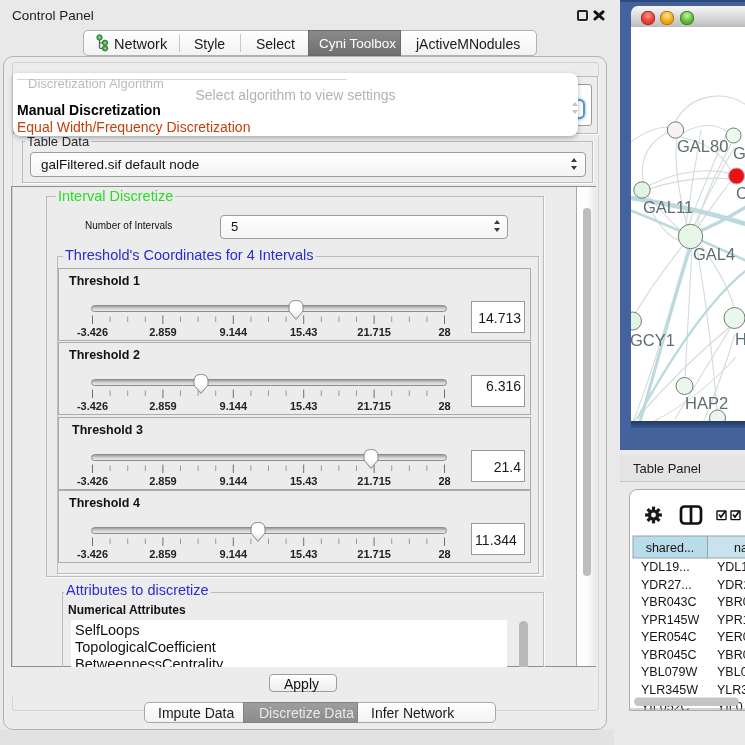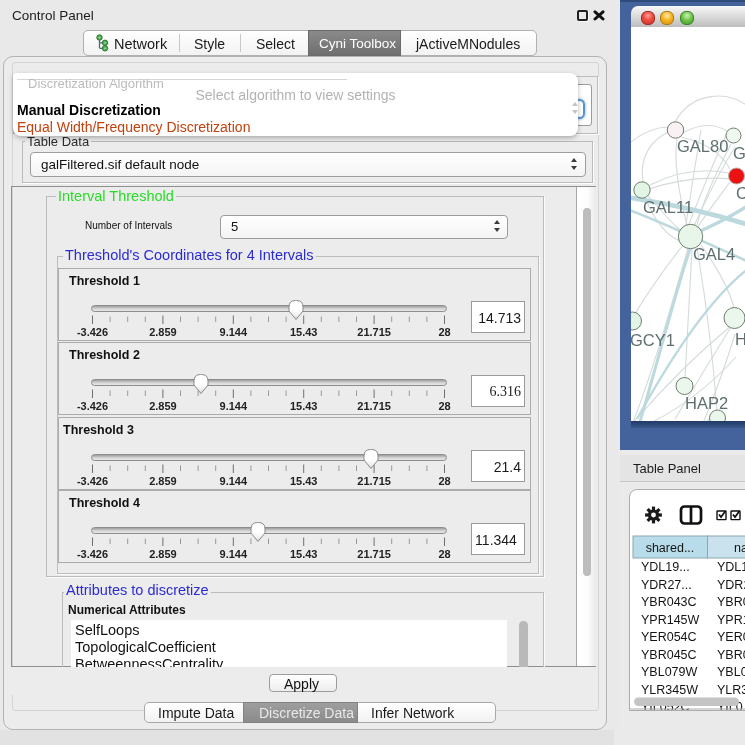--- a/index.html
+++ b/index.html
@@ -58,21 +58,21 @@
     <div class="abs cb" style="left:30px;top:152px;width:554px;height:23px;"></div>
     <div class="abs" style="left:41px;top:157px;font-size:13.5px;color:#111;">galFiltered.sif default node</div>
     <div class="updn" style="left:571px;top:158px;"></div>
 
     <div class="abs" style="left:11px;top:186px;width:585px;height:481px;border:1px solid #8f8f8f;box-sizing:border-box;"></div>
 
     <div class="abs" style="left:576px;top:187px;width:19px;height:479px;background:linear-gradient(90deg,#ffffff 0%,#fdfdfd 55%,#e9e9e9 100%);border-left:1px solid #a8a8a8;"></div>
     <div class="abs" style="left:583px;top:208px;width:8px;height:368px;background:#bdbdbd;border-radius:4px;"></div>
 
     <div class="abs etch" style="left:46px;top:196px;width:496px;height:379px;"></div>
-    <div class="gtitle" style="left:56px;top:189px;color:#28dc28;font-size:14.5px;line-height:14.5px;">Interval Threshold</div>
+    <div class="gtitle" style="left:56px;top:189px;color:#28dc28;font-size:14.5px;line-height:14.5px;">Interval Discretize</div>
 
     <div class="abs" style="left:85px;top:220px;font-size:10px;font-weight:normal;color:#111;">Number of Intervals</div>
     <div class="abs cb" style="left:220px;top:215px;width:286px;height:22px;"></div>
     <div class="abs" style="left:231px;top:219px;font-size:13px;color:#111;">5</div>
     <div class="updn" style="left:494px;top:220px;"></div>
 
     <div class="abs etch" style="left:57px;top:256px;width:480px;height:316px;"></div>
     <div class="gtitle" style="left:63px;top:248px;color:#2b2bd4;font-size:14.5px;line-height:14.5px;">Threshold's Coordinates for 4 Intervals</div>
 
     <div class="abs" style="left:58px;top:268.0px;width:473px;height:73px;border:1px solid #ababab;box-sizing:border-box;">
@@ -166,24 +166,24 @@
       </svg>
 
       <div class="abs" style="left:3.5px;top:57px;width:60px;text-align:center;font-size:11px;font-weight:bold;color:#222;">-3.426</div>
       <div class="abs" style="left:73.9px;top:57px;width:60px;text-align:center;font-size:11px;font-weight:bold;color:#222;">2.859</div>
       <div class="abs" style="left:144.3px;top:57px;width:60px;text-align:center;font-size:11px;font-weight:bold;color:#222;">9.144</div>
       <div class="abs" style="left:214.7px;top:57px;width:60px;text-align:center;font-size:11px;font-weight:bold;color:#222;">15.43</div>
       <div class="abs" style="left:285.1px;top:57px;width:60px;text-align:center;font-size:11px;font-weight:bold;color:#222;">21.715</div>
       <div class="abs" style="left:355.5px;top:57px;width:60px;text-align:center;font-size:11px;font-weight:bold;color:#222;">28</div>
 
       <div class="abs" style="left:412px;top:32px;width:54px;height:32px;background:#fff;border:1px solid #9a9a9a;box-sizing:border-box;"></div>
-      <div class="abs" style="left:412px;top:41px;width:50px;text-align:right;font-size:14px;color:#1a1a1a;font-family:Liberation Serif, serif;">6.316</div>
+      <div class="abs" style="left:412px;top:35px;width:50px;text-align:right;font-size:14px;color:#1a1a1a;">6.316</div>
     </div>
     <div class="abs" style="left:58px;top:416.5px;width:473px;height:73px;border:1px solid #ababab;box-sizing:border-box;">
-      <div class="abs" style="left:4px;top:5px;font-size:12.5px;font-weight:bold;color:#111;">Threshold 3</div>
+      <div class="abs" style="left:13px;top:5px;font-size:12.5px;font-weight:bold;color:#111;">Threshold 3</div>
 
       <div class="abs" style="left:32px;top:36px;width:354px;height:5px;background:linear-gradient(#9d9d9d,#d9d9d9 60%,#e6e6e6);border:1px solid #8d8d8d;border-radius:3.5px;"></div>
 
       <svg class="abs" style="left:28px;top:46px;" width="395" height="10" viewBox="0 0 395 10">
         <line x1="5.5" y1="0.5" x2="5.5" y2="9" stroke="#6f6f6f" stroke-width="1"></line>
         <line x1="23.1" y1="1.5" x2="23.1" y2="7" stroke="#9a9a9a" stroke-width="1"></line>
         <line x1="40.7" y1="1.5" x2="40.7" y2="7" stroke="#9a9a9a" stroke-width="1"></line>
         <line x1="58.3" y1="1.5" x2="58.3" y2="7" stroke="#9a9a9a" stroke-width="1"></line>
         <line x1="75.9" y1="0.5" x2="75.9" y2="9" stroke="#6f6f6f" stroke-width="1"></line>
         <line x1="93.5" y1="1.5" x2="93.5" y2="7" stroke="#9a9a9a" stroke-width="1"></line>

